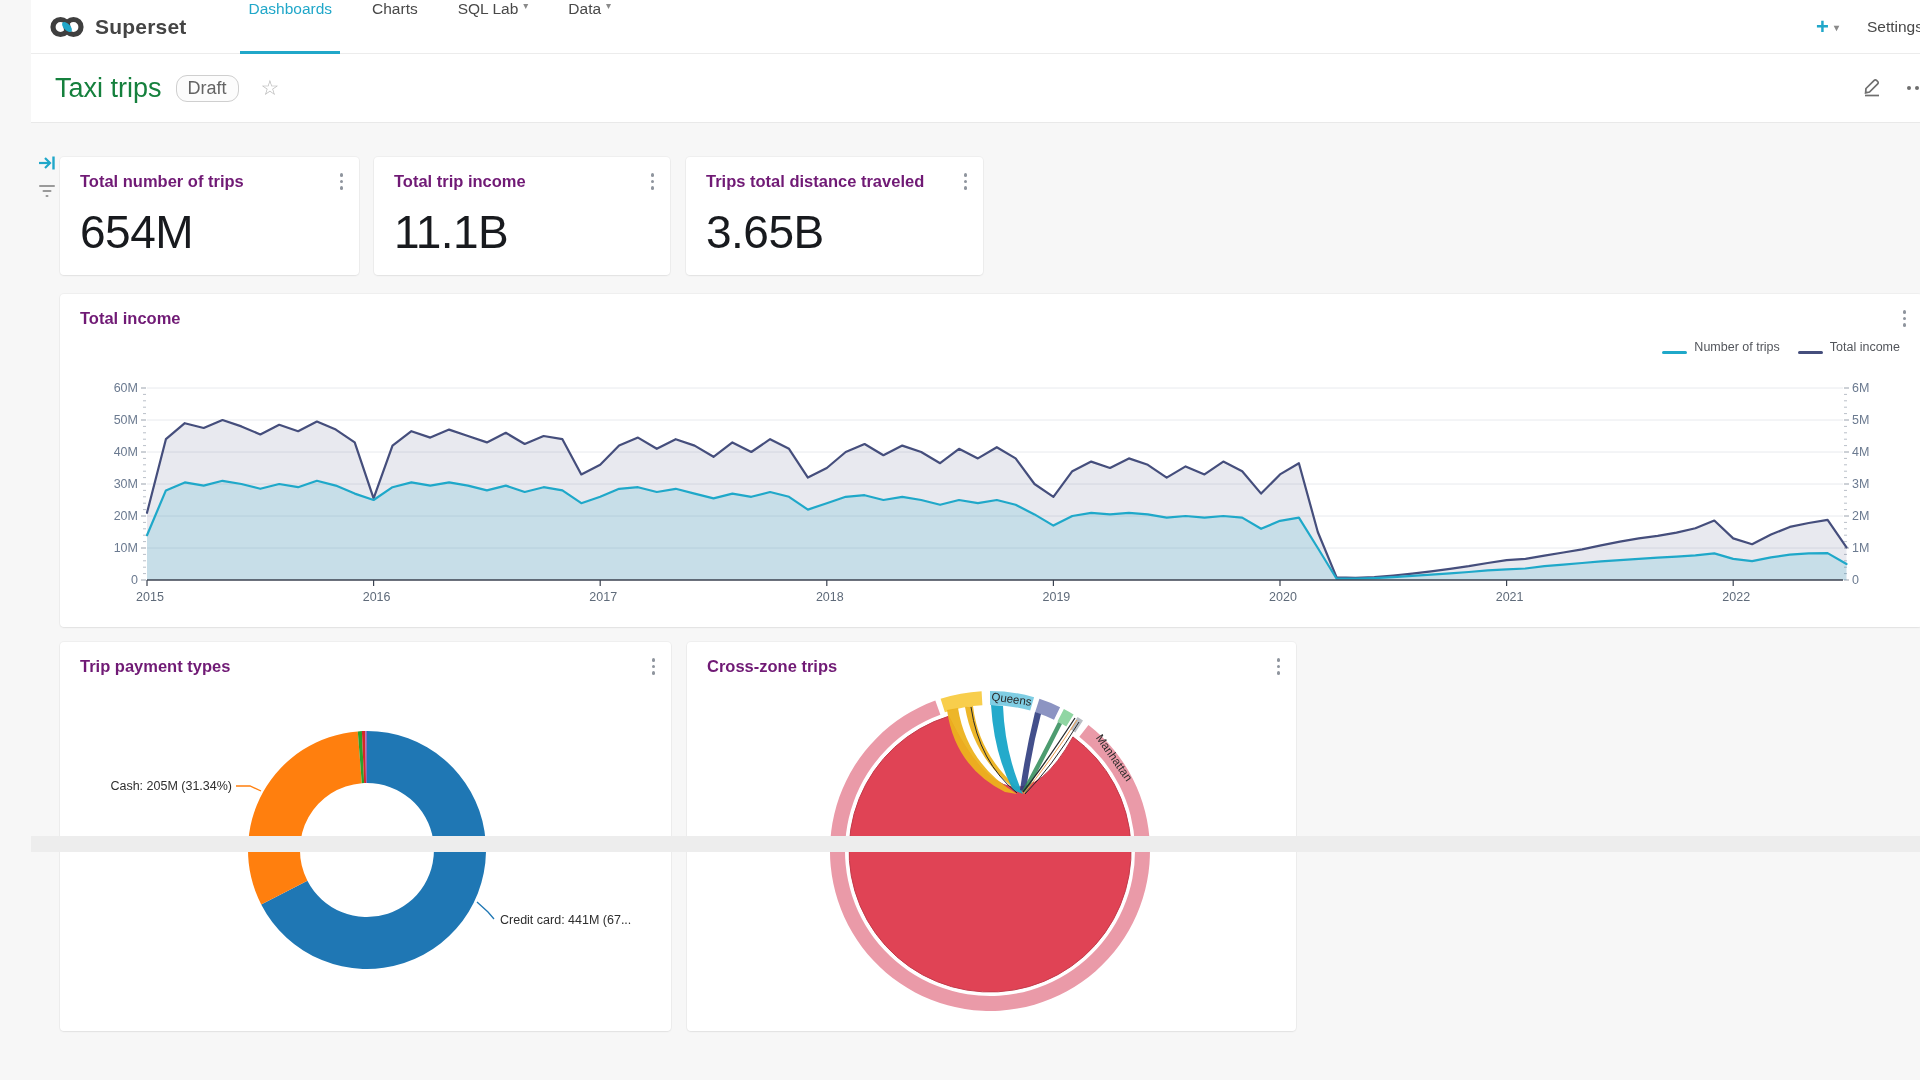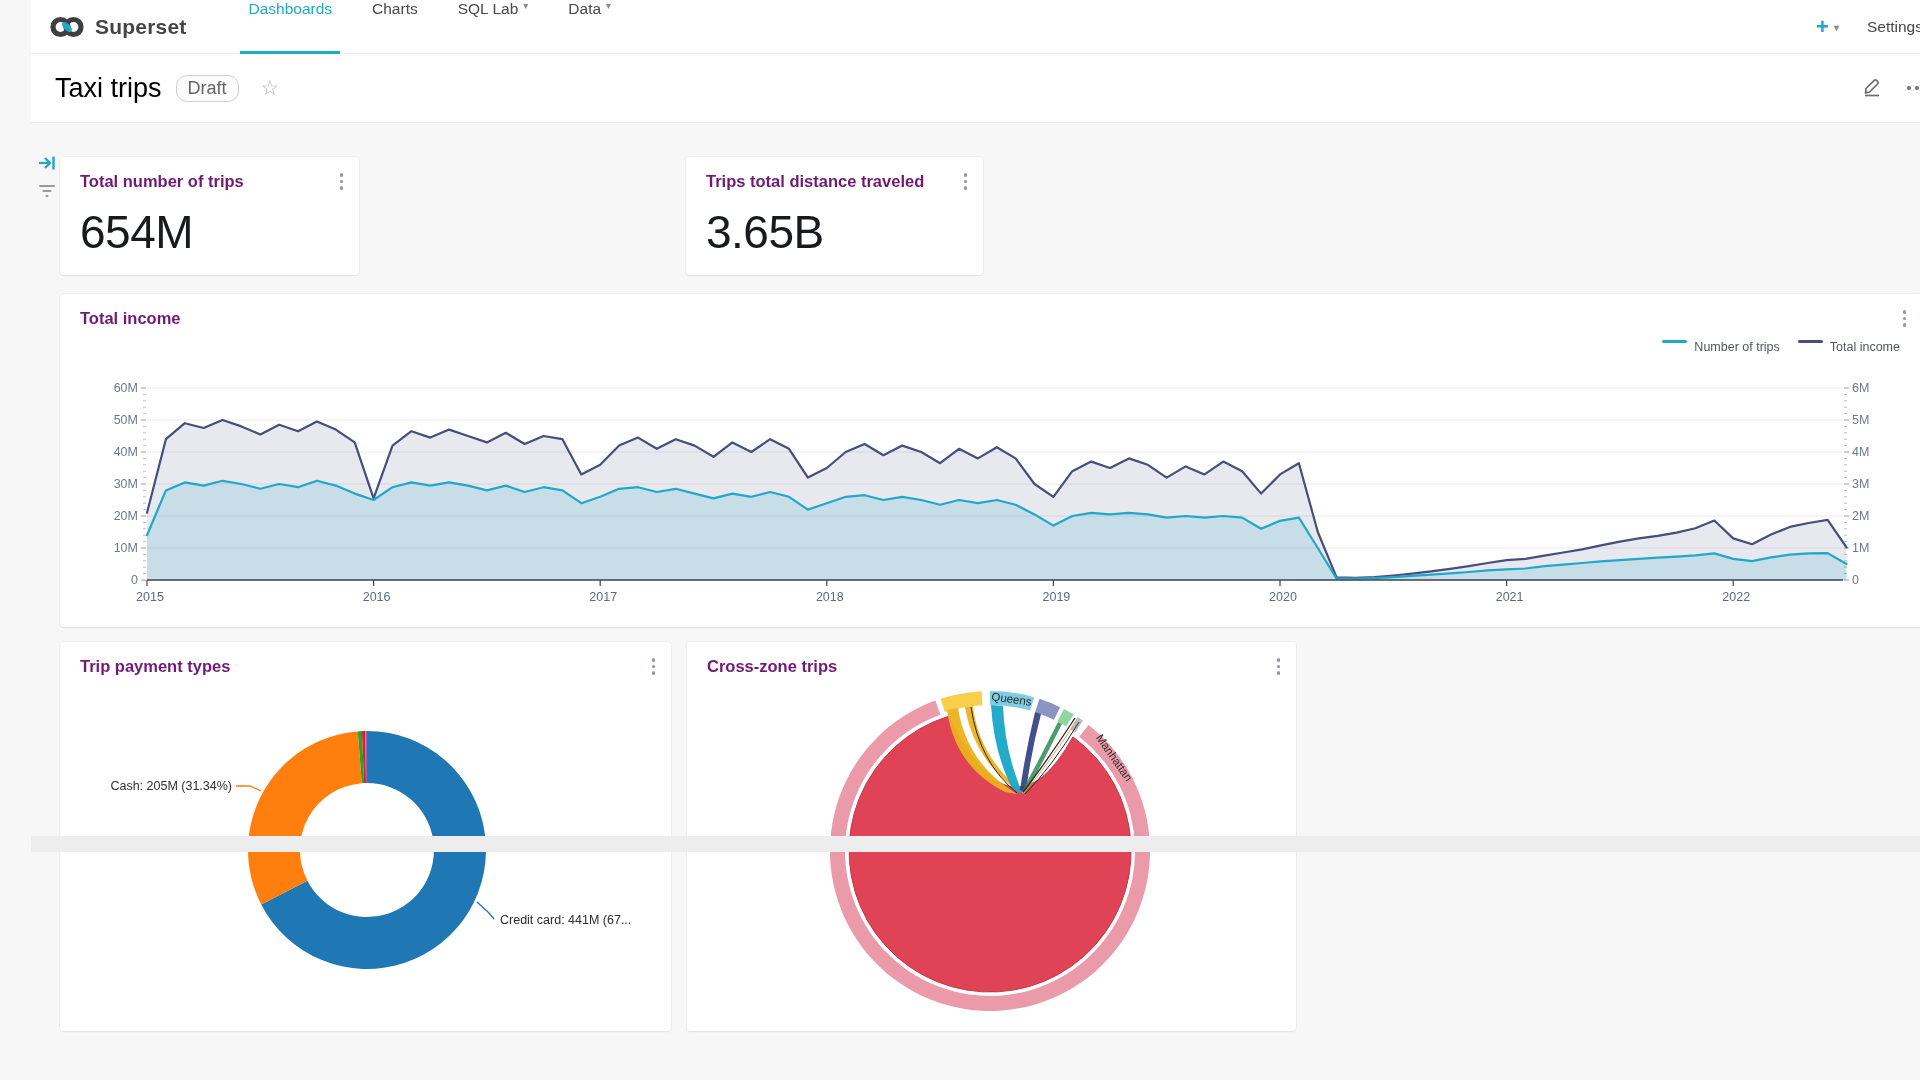--- a/index.html
+++ b/index.html
@@ -19,21 +19,21 @@
   .nav-item.active::after { content:""; position:absolute; left:12px; right:12px; bottom:0;
     height:3px; background:#20a7c9; }
   .caret { font-size:10px; color:#8a8a8a; margin-left:5px; }
   .nav-right { position:absolute; right:18px; top:0; height:54px; display:flex; align-items:center; gap:28px;}
   .plus-btn { color:#20a7c9; font-size:22px; font-weight:700; cursor:pointer; display:flex; align-items:center;}
   .settings-btn { font-size:15.5px; color:#484848; cursor:pointer; display:flex; align-items:flex-end;}
 
   
   .dash-header { position:absolute; top:54px; left:0; width:1920px; height:69px;
     background:#fff; border-bottom:1px solid #e9e9e9; display:flex; align-items:center;}
-  .dash-title { font-size:27px; color:#000000; margin-left:24px; }
+  .dash-title { font-size:27px; color:#15803d; margin-left:24px; }
   .draft-badge { margin-left:14px; font-size:18px; color:#646464; border:1px solid #cfcfcf;
     border-radius:11px; padding:2px 11px; background:#fcfcfc; }
   .fav-star { margin-left:22px; font-size:21px; color:#b5b5b5; cursor:pointer; }
   .header-actions { position:absolute; right:24px; display:flex; align-items:center; gap:24px; }
   .edit-pencil { cursor:pointer; }
   .dots-h { display:flex; gap:4px; cursor:pointer; }
   .dots-h i { width:4px; height:4px; border-radius:50%; background:#6e6e6e; }
 
   
   .rail-icon { position:absolute; cursor:pointer; }
@@ -43,21 +43,21 @@
     box-shadow:0 1px 2px rgba(0,0,0,.06), 0 0 0 1px rgba(0,0,0,.03); }
   .card-title { position:absolute; top:15px; left:20px; font-size:16.5px; font-weight:700; color:#701a75; }
   .kebab { position:absolute; top:12px; right:12px; display:flex; flex-direction:column;
     gap:3px; padding:4px; cursor:pointer; }
   .kebab i { width:3.5px; height:3.5px; border-radius:50%; background:#8f959e; }
   .kpi-value { position:absolute; left:20px; top:48px; font-size:46px; font-weight:500;
     color:#181a1e; letter-spacing:-.5px; }
 
   
   .legend { position:absolute; top:46px; right:22px; display:flex; gap:18px; align-items:center; }
-  .legend-item { display:flex; align-items:flex-start; gap:7px; font-size:12.5px; color:#53565c; cursor:pointer;}
+  .legend-item { display:flex; align-items:flex-end; gap:7px; font-size:12.5px; color:#53565c; cursor:pointer;}
   .legend-swatch { width:25px; height:3px; border-radius:2px; }
 
   svg text { font-family:"Liberation Sans", sans-serif; }
   .bottom-strip { position:absolute; left:0; bottom:0; width:1920px; height:16px; background:#ededed; }
 </style>
 </head>
 <body>
 
 <div class="stage">
 
@@ -133,20 +133,29 @@
   </div>
 
   <div class="card" style="left:29px; top:157px; width:299px; height:118px;">
     <div class="card-title">Total number of trips</div>
     <div class="kebab">
         <i></i>
         <i></i>
         <i></i>
       </div>
     <div class="kpi-value">654M</div>
+  </div>
+  <div class="card" style="left:343px; top:157px; width:296px; height:118px;">
+    <div class="card-title">Total trip income</div>
+    <div class="kebab">
+        <i></i>
+        <i></i>
+        <i></i>
+      </div>
+    <div class="kpi-value">11.1B</div>
   </div>
   <div class="card" style="left:655px; top:157px; width:297px; height:118px;">
     <div class="card-title">Trips total distance traveled</div>
     <div class="kebab">
         <i></i>
         <i></i>
         <i></i>
       </div>
     <div class="kpi-value">3.65B</div>
   </div>

